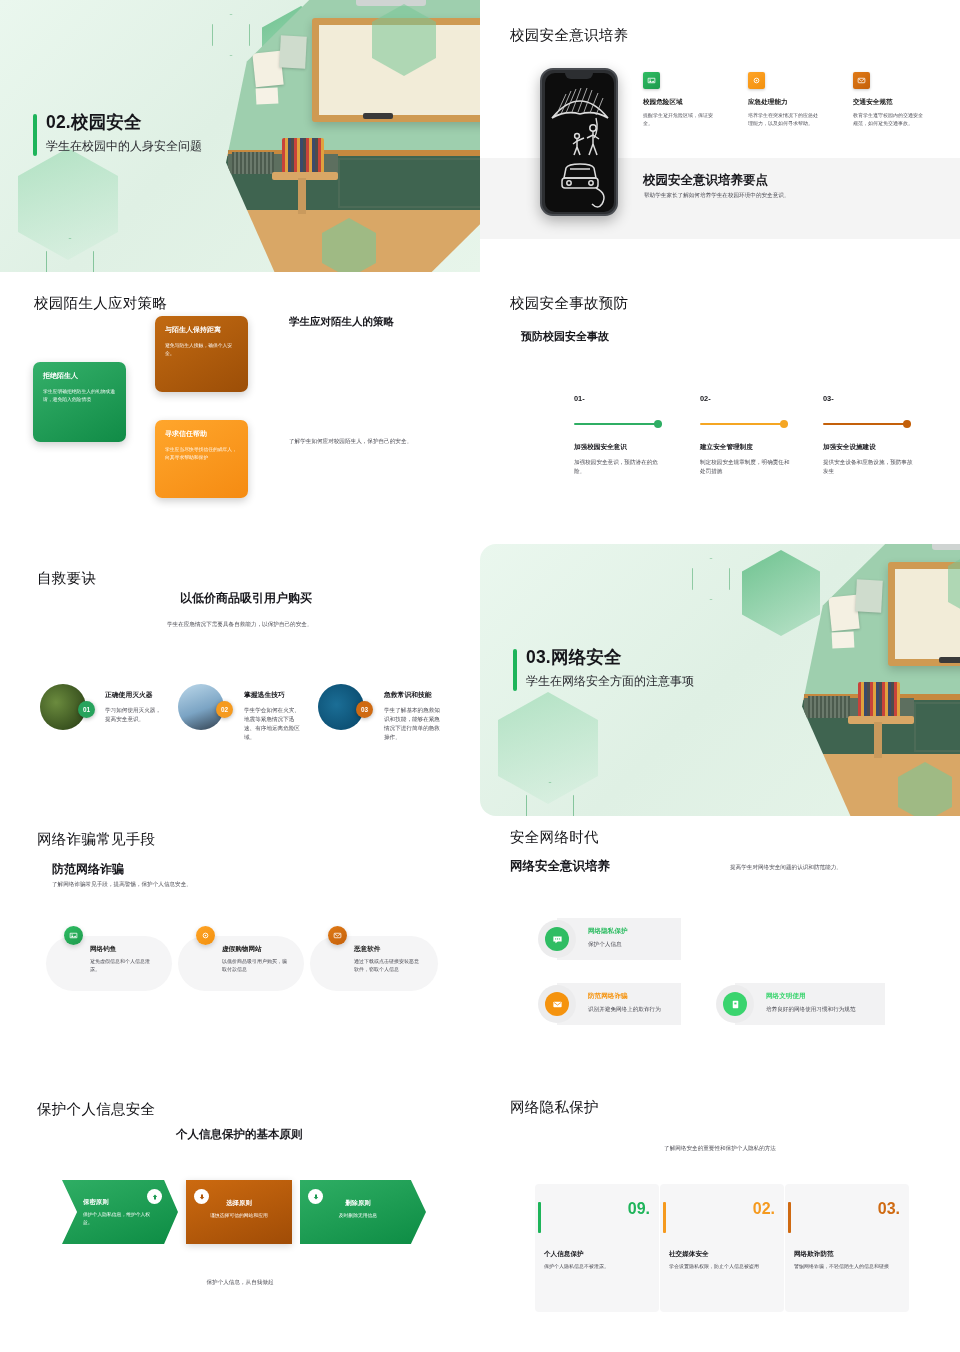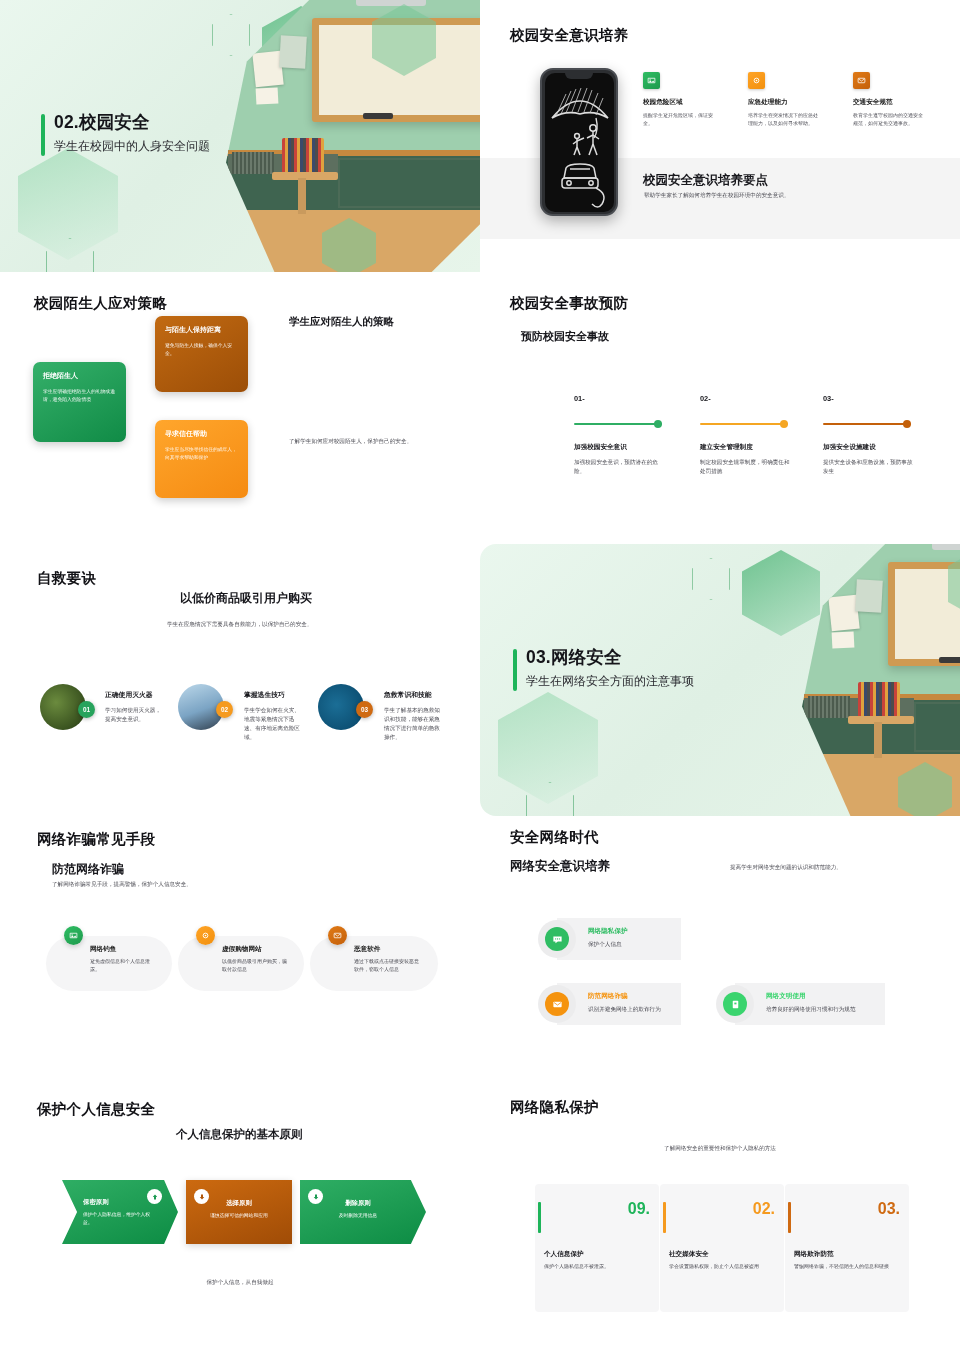--- a/index.html
+++ b/index.html
@@ -124,21 +124,21 @@
   .cover-title {
     font-size: 17.5px; font-weight: bold; letter-spacing: .2px;
     margin-left: 13px; color: #15151a; line-height: 1.25;
   }
   .cover-sub {
     font-size: 12px; margin-left: 13px; margin-top: 4px; color: #2a2a30;
   }
 
   
   .s-title {
-    position: absolute; font-size: 14.5px; font-weight: bold; color: #121216;
+    position: absolute; font-size: 14.5px; font-weight: normal; color: #121216;
     letter-spacing: .3px;
   }
   .s-h2 {
     position: absolute; font-size: 11.5px; font-weight: bold; color: #18181d;
   }
   .s-h3 {
     position: absolute; font-size: 10.5px; font-weight: bold; color: #18181d;
   }
   .s-body { position: absolute; font-size: 5.6px; color: #4a4a52; line-height: 1.6; }
   .card-t { font-size: 6.6px; font-weight: bold; }
@@ -270,21 +270,21 @@
       <div class="paper3"></div>
       <div class="shelf"></div>
       <div class="books"></div>
       <div class="pencils"></div>
       <div class="bench"></div>
       <div class="benchleg"></div>
       <div class="wainscot"></div>
       <div class="hexOverlay1"></div>
       <div class="hexOverlay2"></div>
     </div>
-    <div class="cover-text" style="top:112px;margin-left:8px;">
+    <div class="cover-text" style="top:112px;">
       <div class="cover-bar"></div>
       <div class="cover-title">02.校园安全</div>
       <div class="cover-sub">学生在校园中的人身安全问题</div>
     </div>
   </div>
 
   <div class="slide" style="left:480px;top:0;width:480px;height:272px;">
     <div class="s-title" style="left:30px;top:26px;">校园安全意识培养</div>
 
     <div class="gray-band" style="left:0;top:158px;width:480px;height:81px;"></div>

